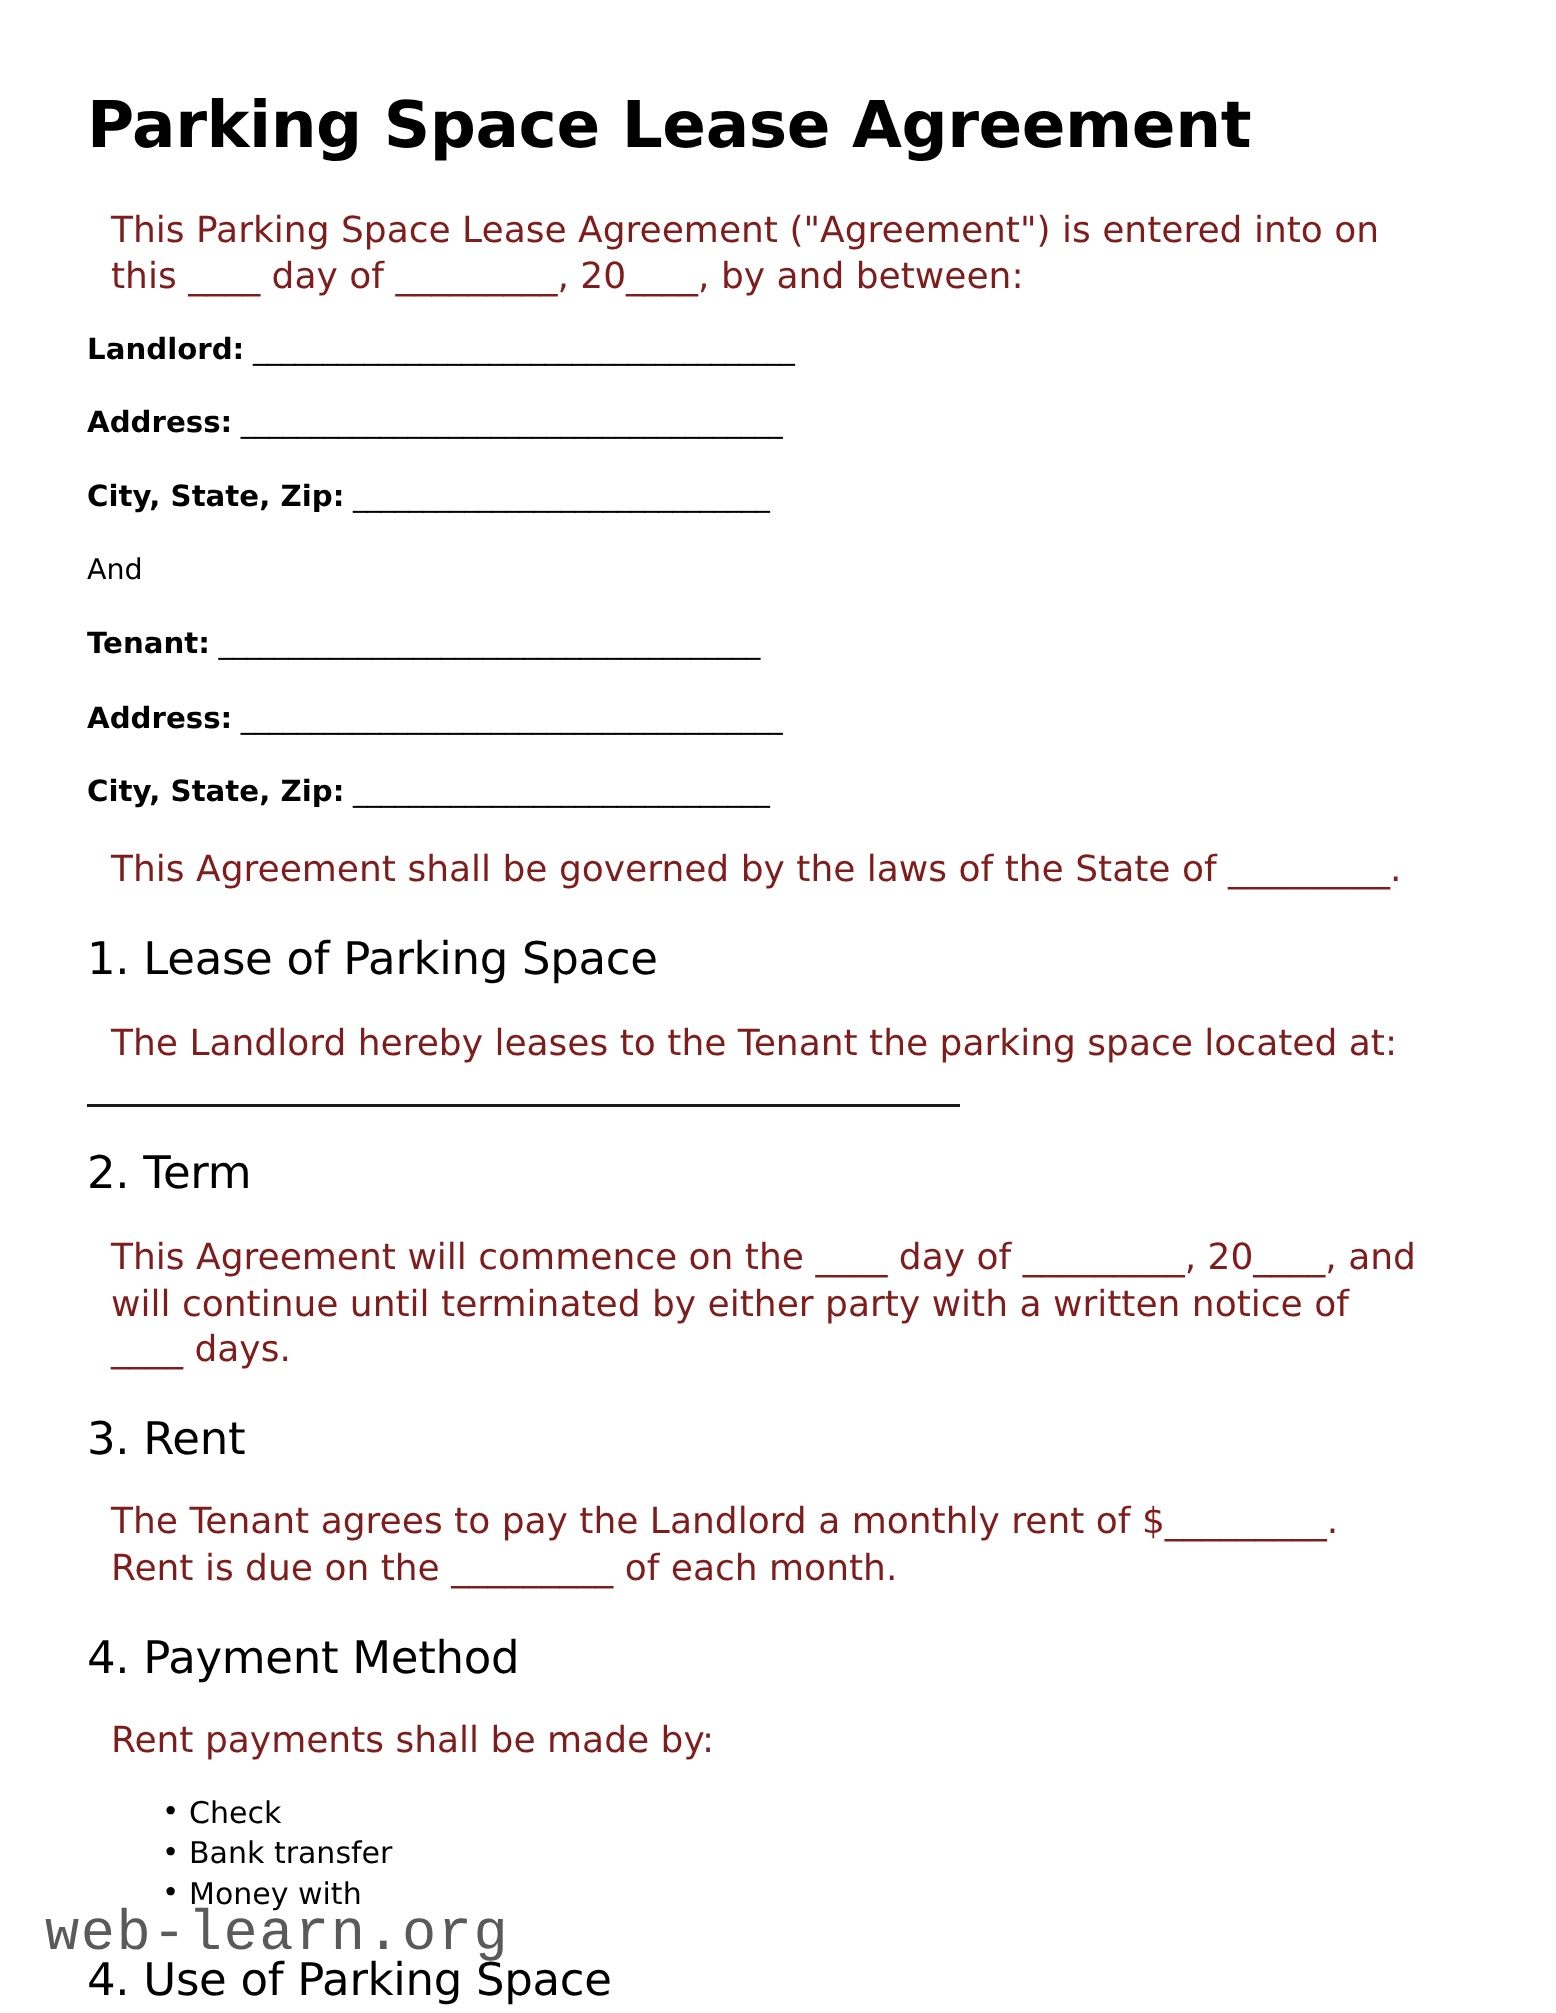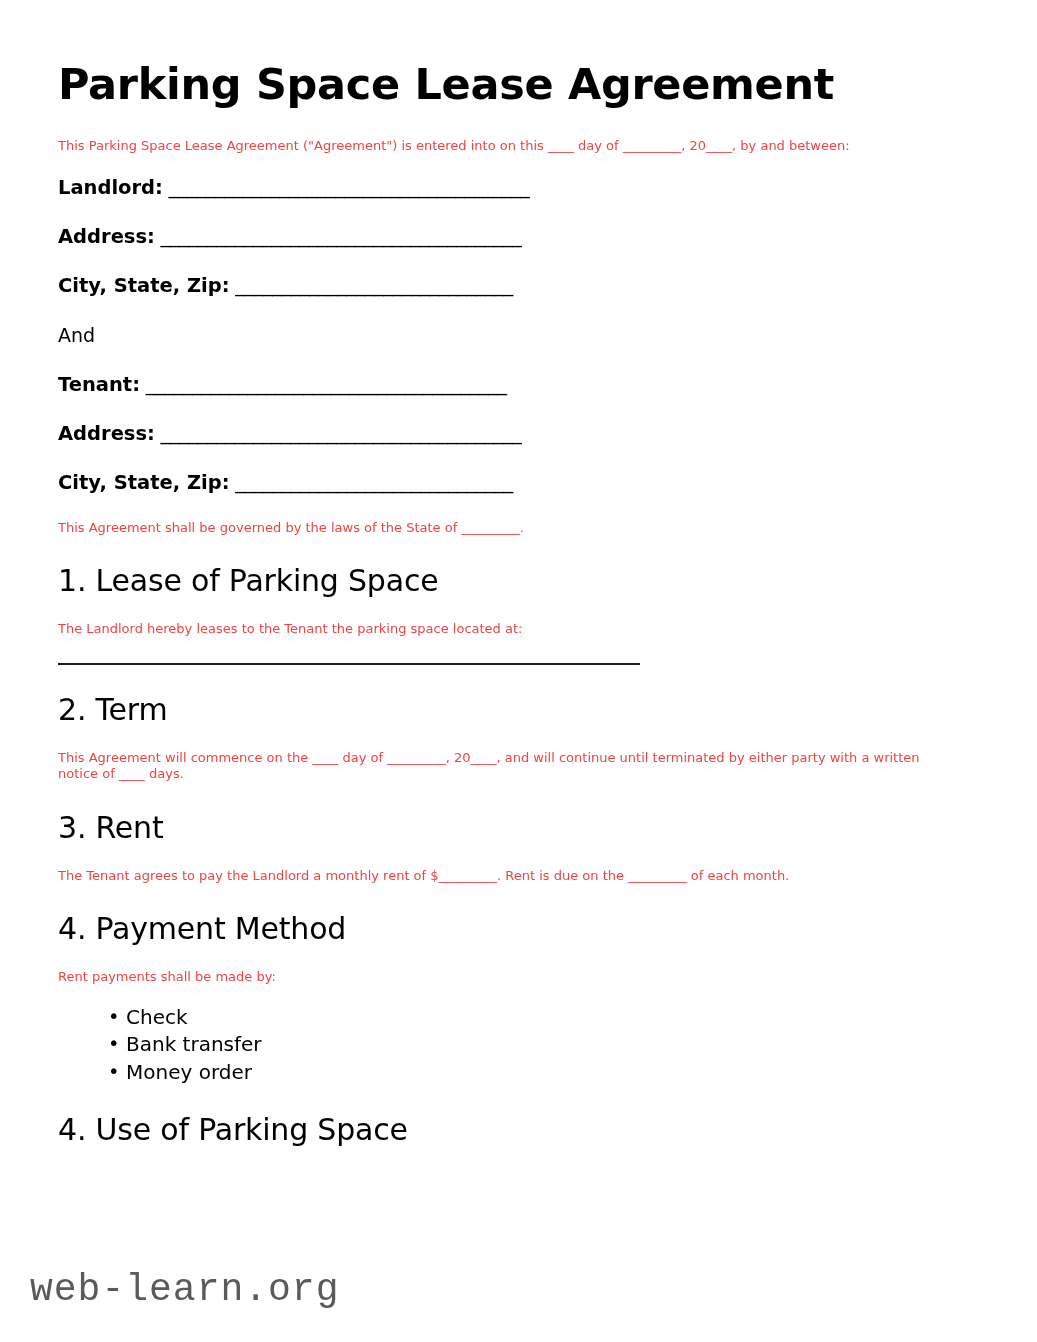--- a/index.html
+++ b/index.html
@@ -34,24 +34,24 @@
   .doc-title {
     font-size: 43px;
     font-weight: bold;
     letter-spacing: -0.3px;
     line-height: 1.12;
     margin: 0 0 30px 0;
     color: #000;
   }
 
   p.body-text {
-    font-size: 13px;
+    font-size: 24px;
     line-height: 1.28;
-    margin: 0 0 20px 0;
-    color: #ef4444;
+    margin: 0 0 20px 16px;
+    color: #7f1d1d;
     font-weight: normal;
   }
 
   .field-row {
     font-size: 19.5px;
     line-height: 1.3;
     margin: 0 0 24px 0;
     white-space: nowrap;
   }
   .field-label {
@@ -164,21 +164,21 @@
     <p class="body-text">This Agreement will commence on the ____ day of _________, 20____, and will continue until terminated by either party with a written notice of ____ days.</p>
 
     <h2 class="section-heading">3. Rent</h2>
     <p class="body-text">The Tenant agrees to pay the Landlord a monthly rent of $_________. Rent is due on the _________ of each month.</p>
 
     <h2 class="section-heading">4. Payment Method</h2>
     <p class="body-text">Rent payments shall be made by:</p>
     <ul class="method-list">
       <li>Check</li>
       <li>Bank transfer</li>
-      <li>Money order</li>
+      <li>Money with</li>
     </ul>
 
     <h2 class="section-heading">4. Use of Parking Space</h2>
 
   </div>
 
   <div class="watermark">web-learn.org</div>
 </div>
 
 </body></html>

